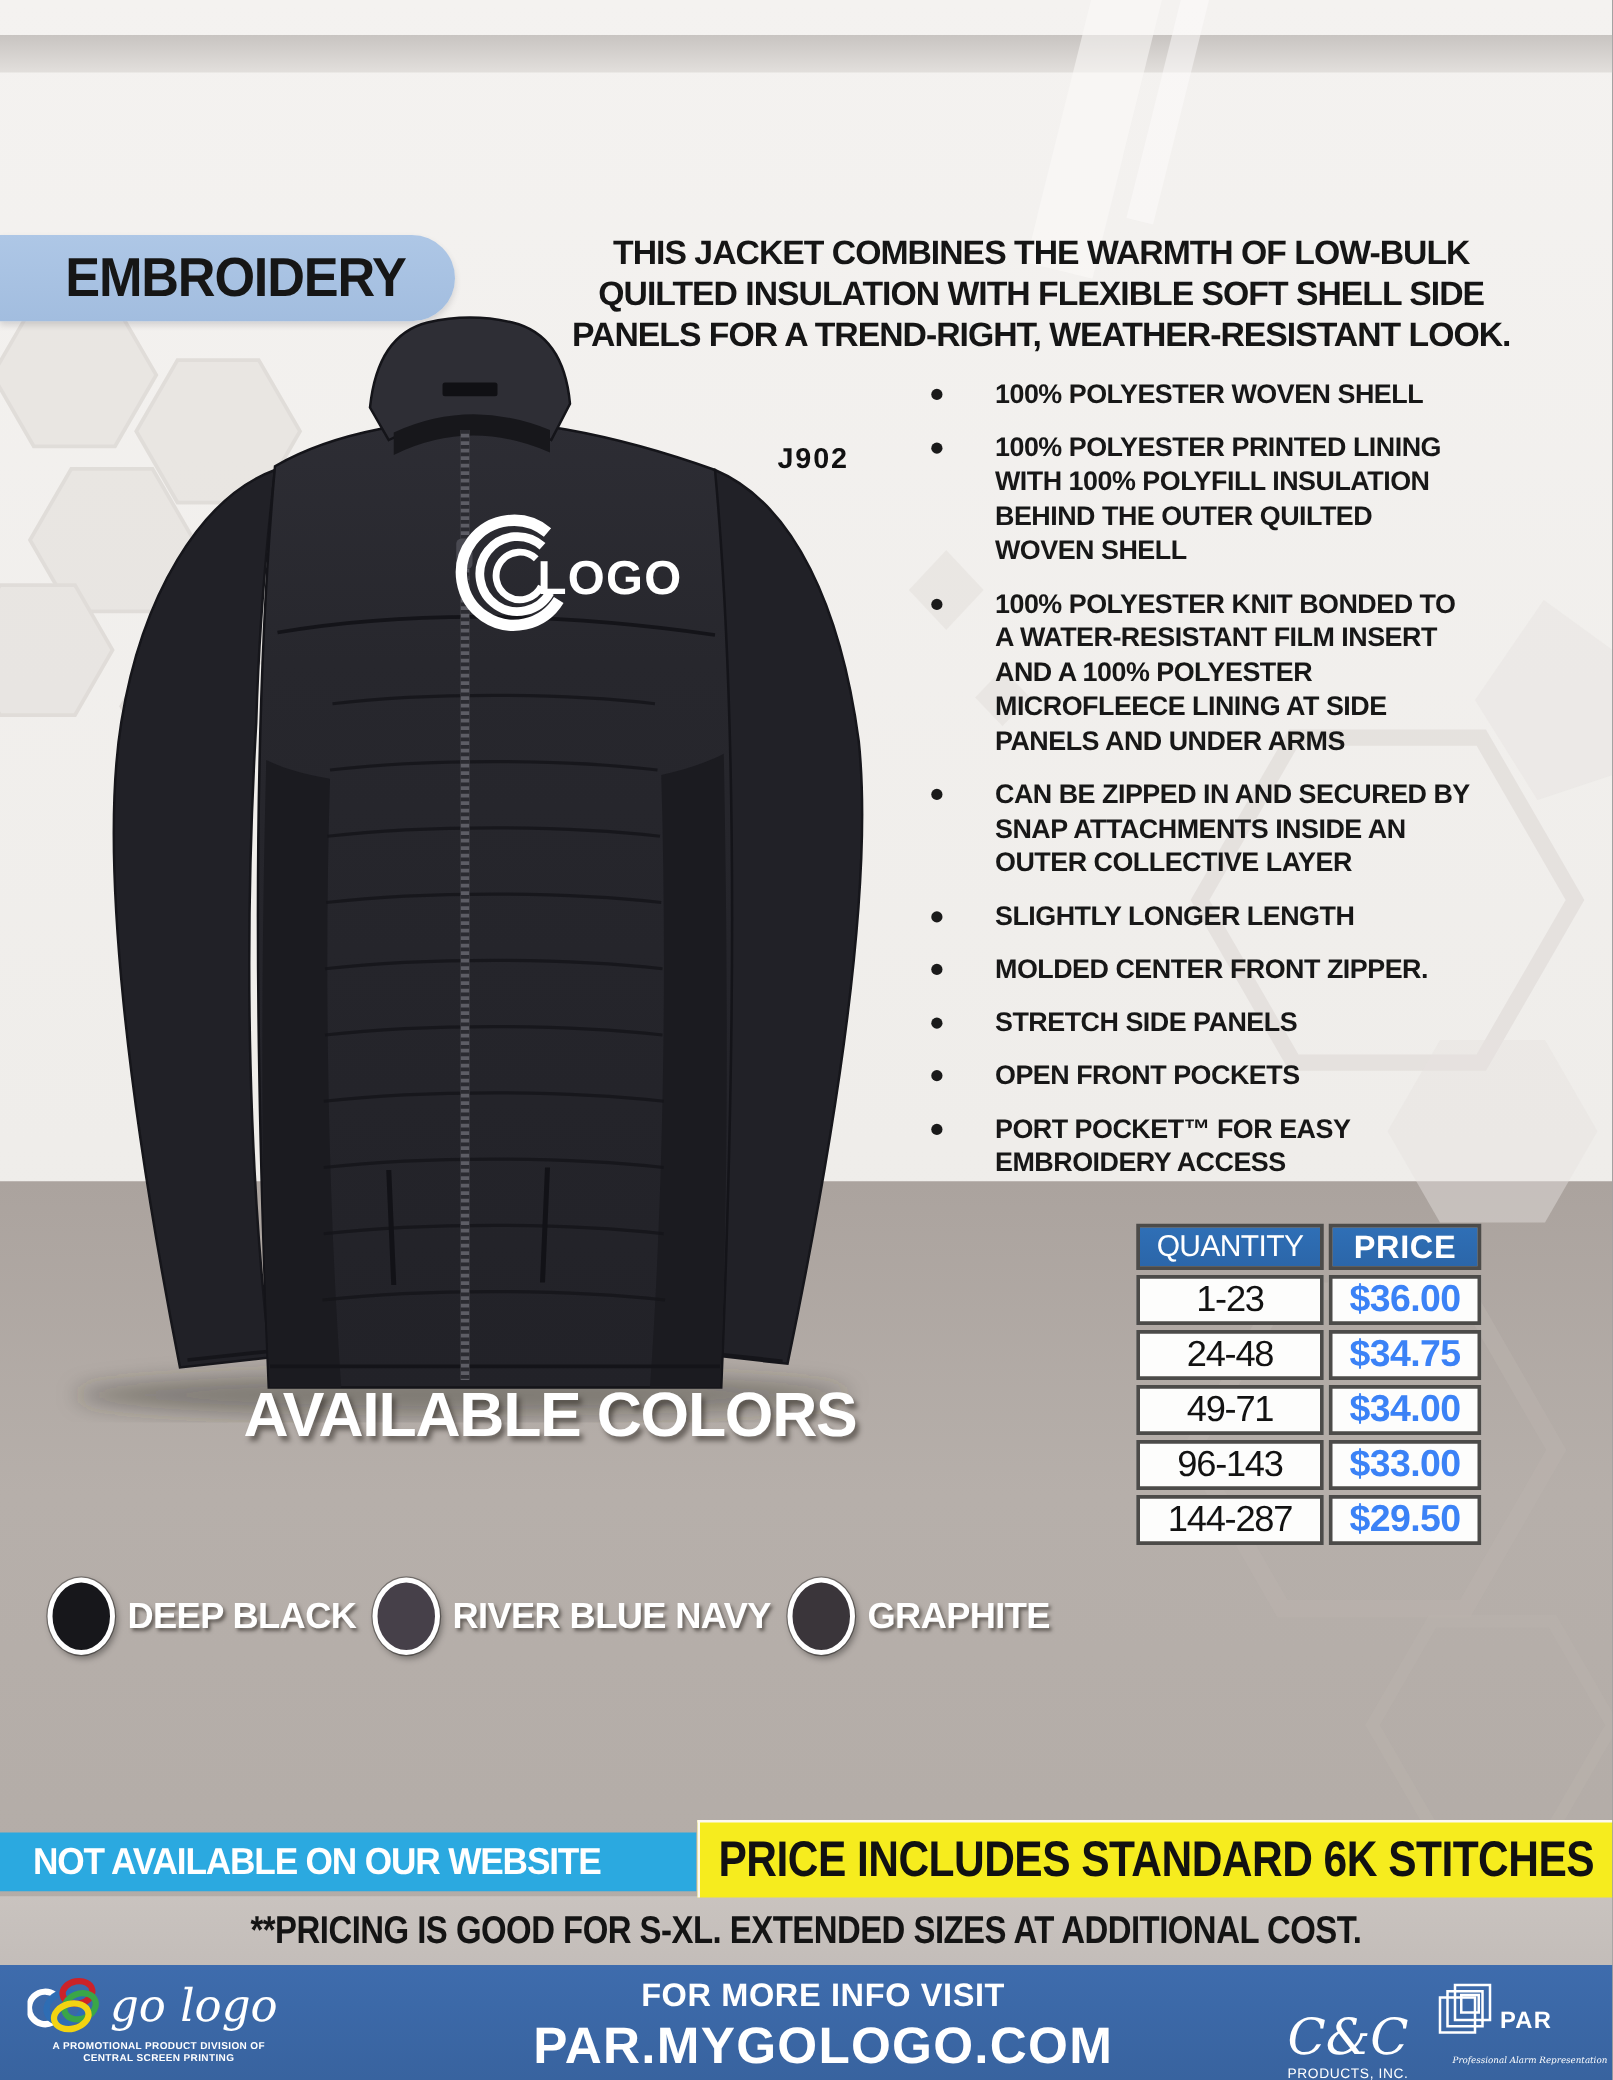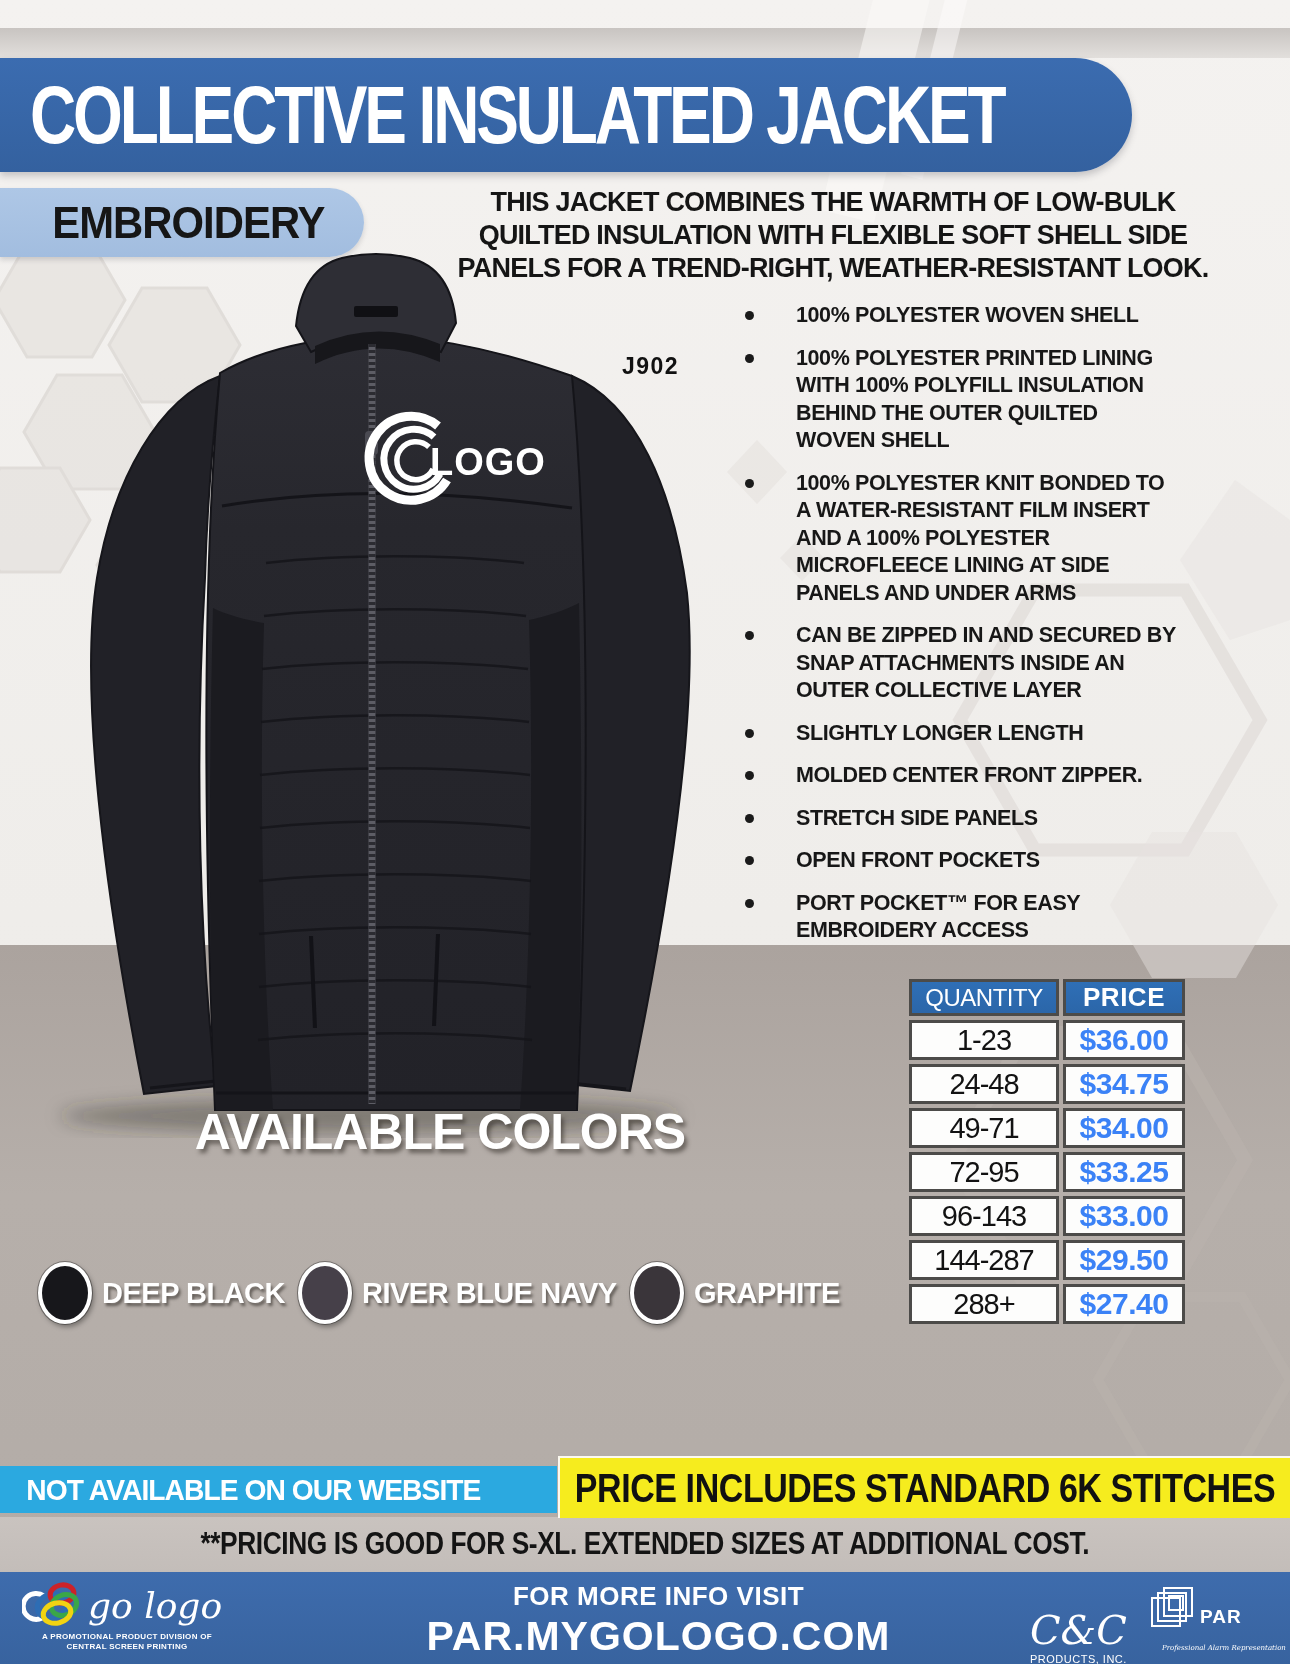--- a/index.html
+++ b/index.html
@@ -125,23 +125,20 @@
       <polygon points="1235,480 1290,520 1290,620 1230,640 1180,560" fill="#e8e4e1"></polygon>
     </g>
     <polygon points="1260,720 1185,850 1035,850 960,720 1035,590 1185,590" fill="none" stroke="#ddd9d5" stroke-width="13" opacity="0.6"></polygon>
     <polygon points="1278,905 1236,978 1152,978 1110,905 1152,832 1236,832" fill="#e6e2df" opacity="0.45"></polygon>
     <rect x="850" y="-30" width="55" height="250" fill="#fbfaf8" opacity="0.55" transform="rotate(14 877 95)"></rect>
     <rect x="925" y="-20" width="22" height="200" fill="#fdfcfb" opacity="0.5" transform="rotate(14 936 80)"></rect>
     <polygon points="1245,1160 1172,1287 1026,1287 953,1160 1026,1033 1172,1033" fill="none" stroke="#b9b2ad" stroke-width="14" opacity="0.55"></polygon>
     <polygon points="1290,1380 1242,1463 1146,1463 1098,1380 1146,1297 1242,1297" fill="none" stroke="#bab3ae" stroke-width="10" opacity="0.45"></polygon>
   </svg>
 
-  <header class="title-banner">
-    <h1><span class="title-squeeze">COLLECTIVE INSULATED JACKET</span></h1>
-  </header>
 
   <div class="embroidery-banner">
     <span>EMBROIDERY</span>
   </div>
 
   <p class="description">THIS JACKET COMBINES THE WARMTH OF LOW-BULK QUILTED INSULATION WITH FLEXIBLE SOFT SHELL SIDE PANELS FOR A TREND-RIGHT, WEATHER-RESISTANT LOOK.</p>
 
   <div class="jacket">
     <svg width="700" height="890" viewBox="0 0 700 890">
       <defs>
@@ -232,34 +229,26 @@
         </tr>
       <tr>
           <td class="qty">24-48</td>
           <td class="prc">$34.75</td>
         </tr>
       <tr>
           <td class="qty">49-71</td>
           <td class="prc">$34.00</td>
         </tr>
       <tr>
-          <td class="qty">72-95</td>
-          <td class="prc">$33.25</td>
-        </tr>
-      <tr>
           <td class="qty">96-143</td>
           <td class="prc">$33.00</td>
         </tr>
       <tr>
           <td class="qty">144-287</td>
           <td class="prc">$29.50</td>
-        </tr>
-      <tr>
-          <td class="qty">288+</td>
-          <td class="prc">$27.40</td>
         </tr>
     </tbody>
   </table>
 
   <h2 class="colors-heading">AVAILABLE COLORS</h2>
 
   <div class="swatch-group" style="left:38px">
     <span class="swatch-dot" style="background-color: rgb(23, 23, 27);"></span>
     <span class="swatch-label">DEEP BLACK</span>
   </div>

